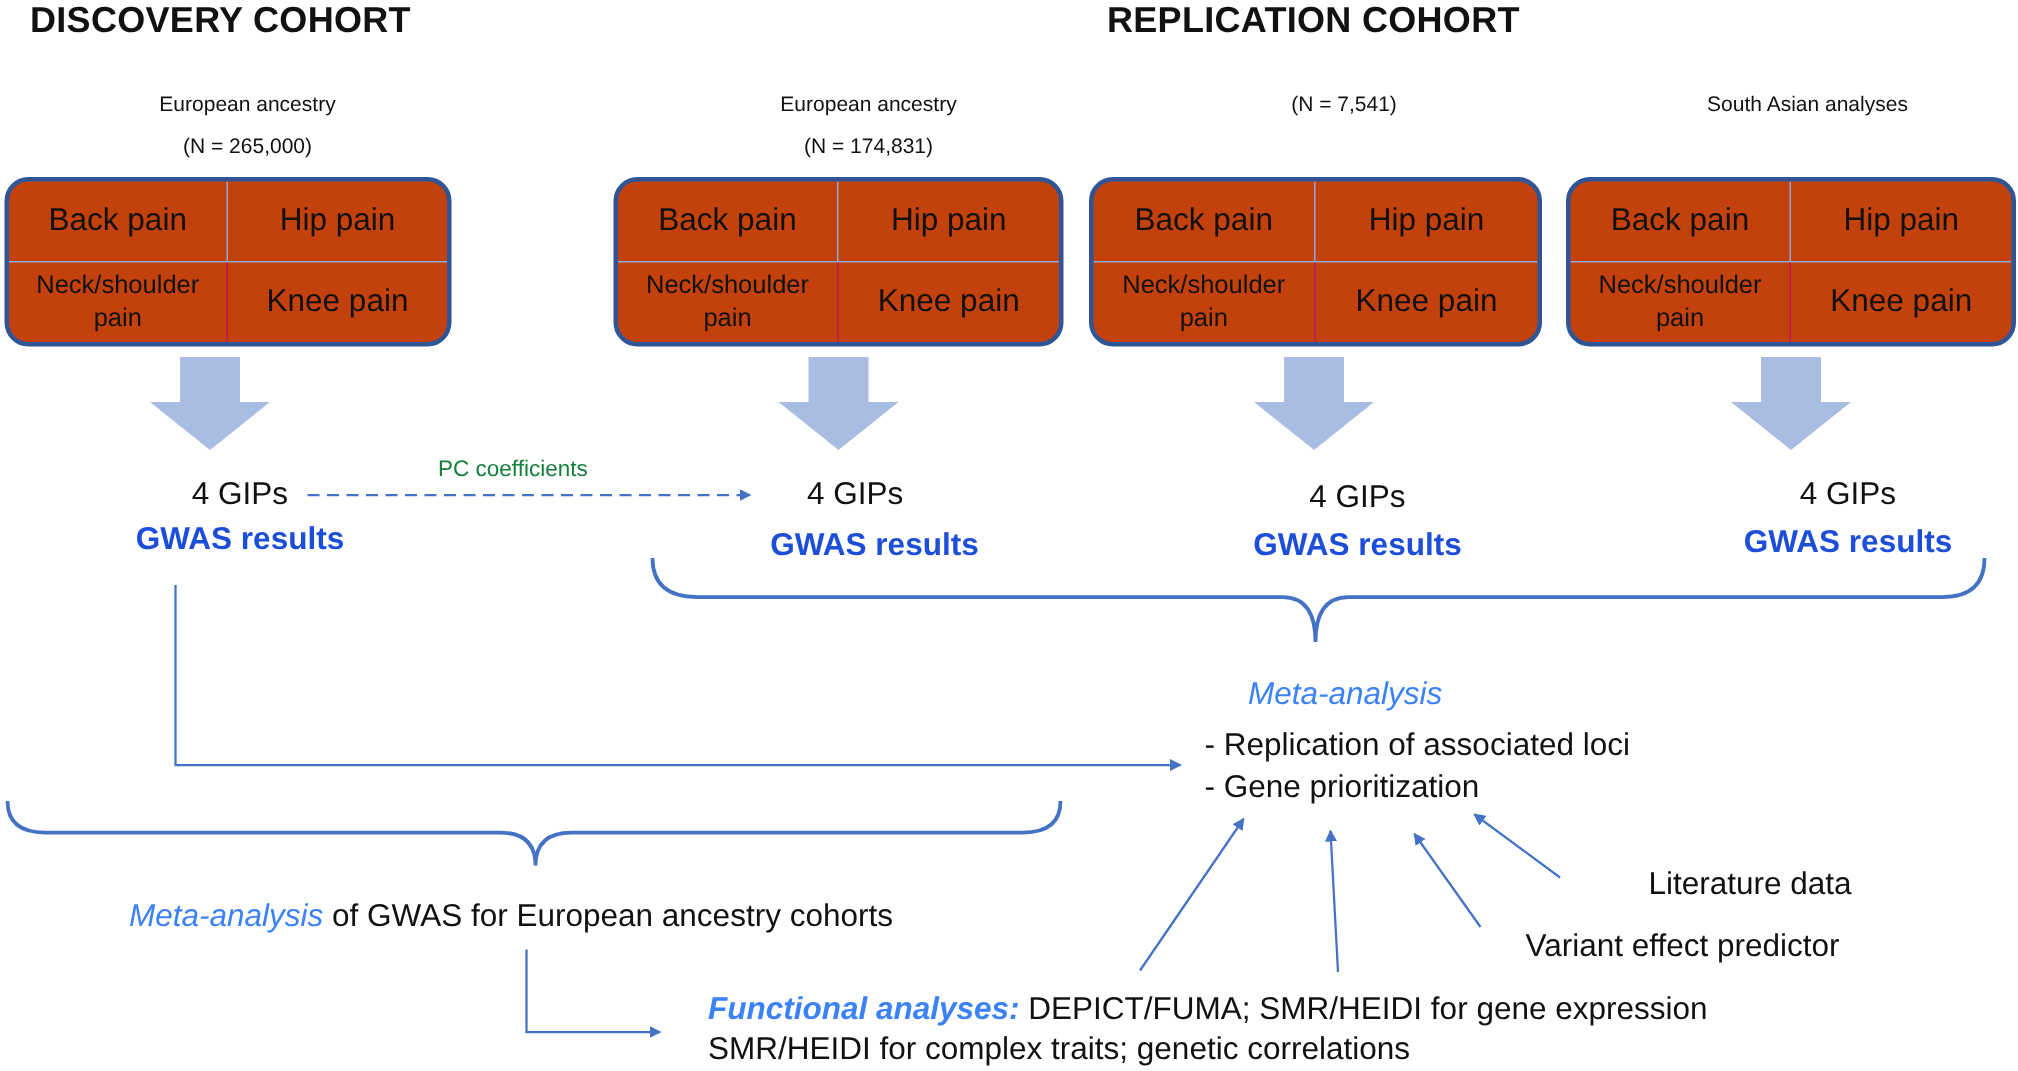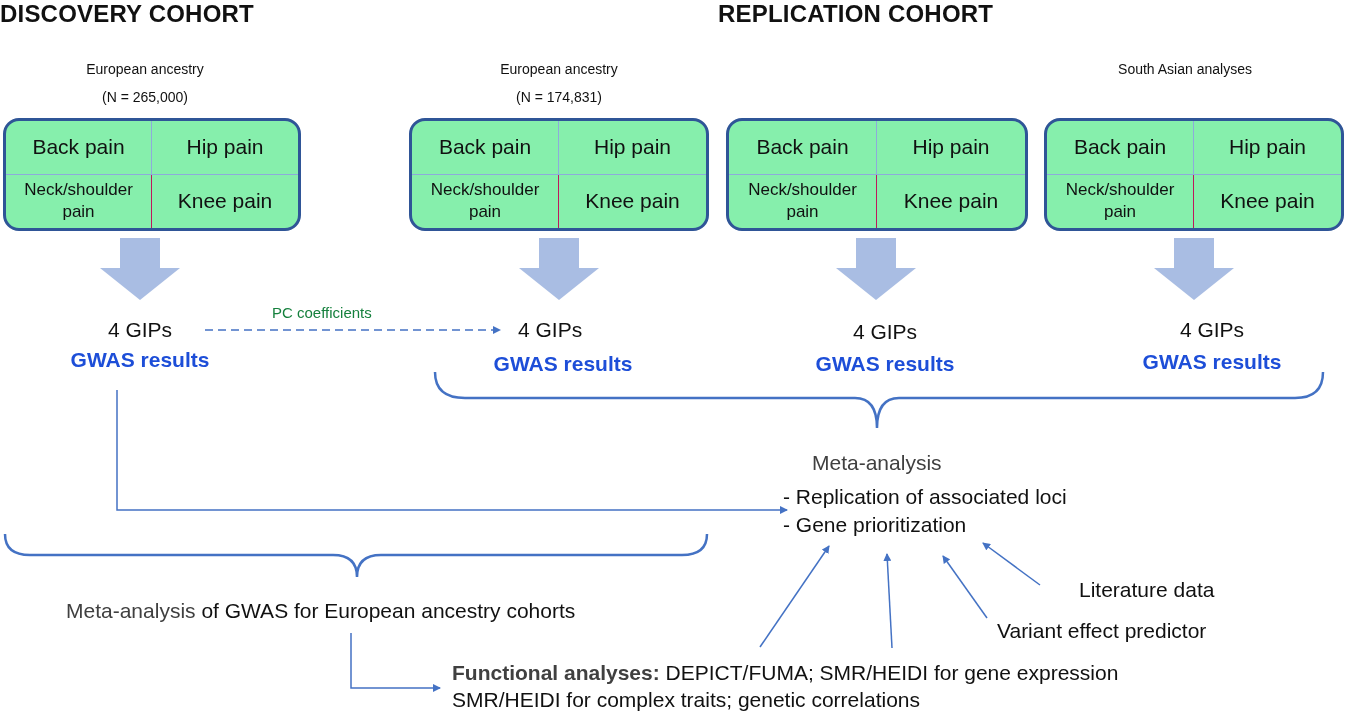--- a/index.html
+++ b/index.html
@@ -1,49 +1,50 @@
 <!DOCTYPE html>
 <html><head>
 <meta charset="utf-8">
 <style>
   html, body { margin: 0; padding: 0; background: #ffffff; }
   body { width: 1345px; height: 714px; position: relative; overflow: hidden;
          font-family: "Liberation Sans", sans-serif; color: #111; }
-  .abs { position: absolute; }
+  .abs { position: absolute; margin-left: 20px; }
   .cohort-title { font-weight: bold; font-size: 24px; letter-spacing: 0.2px; white-space: nowrap; }
   .ancestry { font-size: 14px; text-align: center; line-height: 28px; white-space: nowrap; }
   .ptable { position: absolute; border: 3.5px solid #2f5597; border-radius: 16px; box-sizing: border-box;
-            display: grid; grid-template-columns: 50% 50%; grid-template-rows: 50% 50%; overflow: hidden; background:#86efac; }
+            display: grid; grid-template-columns: 50% 50%; grid-template-rows: 50% 50%; overflow: hidden; background:#c2410c; }
   .cell { display: flex; align-items: center; justify-content: center; text-align: center; box-sizing: border-box; }
   .cell.tl { border-right: 1px solid #8eaadb; border-bottom: 1px solid #8eaadb; font-size: 21px; }
   .cell.tr { border-bottom: 1px solid #8eaadb; font-size: 21px; }
   .cell.bl { border-right: 1px solid #be185d; font-size: 17px; line-height: 22px; }
   .cell.br { font-size: 21px; }
   .gips { font-size: 21px; white-space: nowrap; text-align: center; }
   .gwas { font-size: 21px; font-weight: bold; color: #1d4ed8; white-space: nowrap; text-align: center; }
-  .blue { color: #404040; }
+  .blue { color: #3b82f6; font-style: italic; }
   .txt { font-size: 21px; white-space: nowrap; }
   .small-blue { font-size: 15px; color: #15803d; white-space: nowrap; }
   svg.overlay { position: absolute; left: 0; top: 0; }
 </style>
 </head>
 <body>
 
 <div class="abs cohort-title" style="left:0px; top:0px;">DISCOVERY COHORT</div>
 <div class="abs cohort-title" style="left:718px; top:0px;">REPLICATION COHORT</div>
 
 <div class="abs ancestry" style="left:0px; width:290px; top:55px;">
   <div>European ancestry</div>
   <div>(N = 265,000)</div>
 </div>
 <div class="abs ancestry" style="left:409px; width:300px; top:55px;">
   <div>European ancestry</div>
   <div>(N = 174,831)</div>
 </div>
 <div class="abs ancestry" style="left:726px; width:300px; top:55px;">
+  <div>(N = 7,541)</div>
 </div>
 <div class="abs ancestry" style="left:1035px; width:300px; top:55px;">
   <div>South Asian analyses</div>
 </div>
 
 <div class="ptable" style="left:3px; top:118px; width:298px; height:113px;">
   <div class="cell tl">Back pain</div>
   <div class="cell tr">Hip pain</div>
   <div class="cell bl">
       <div>

